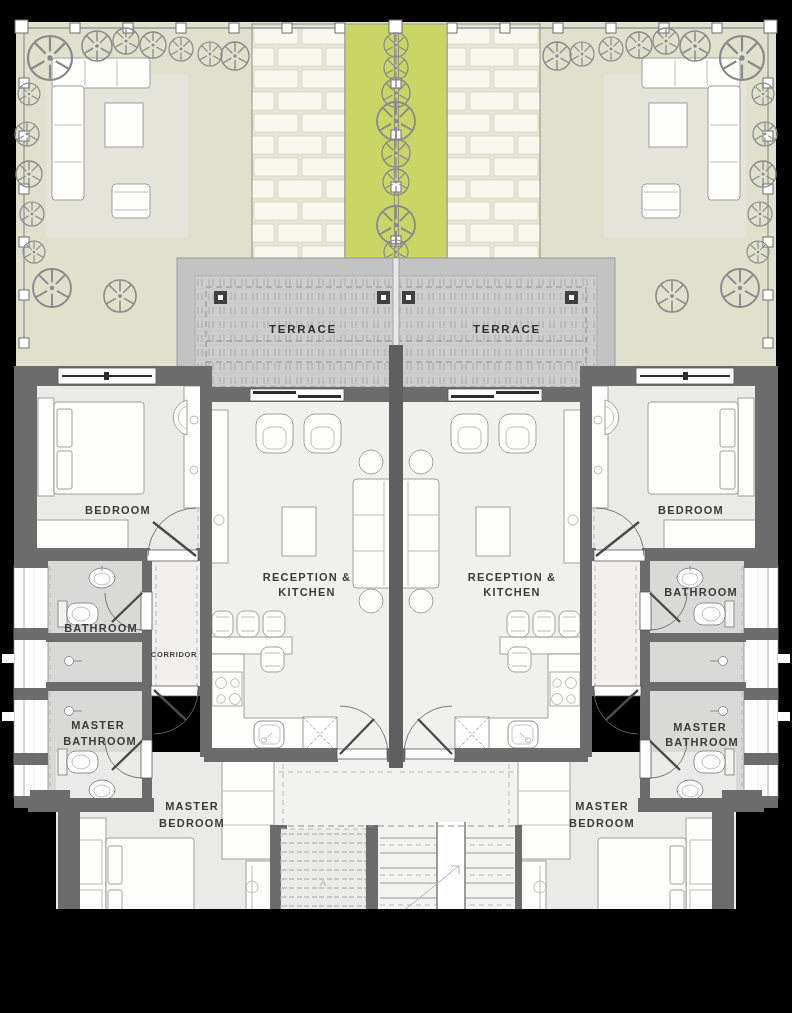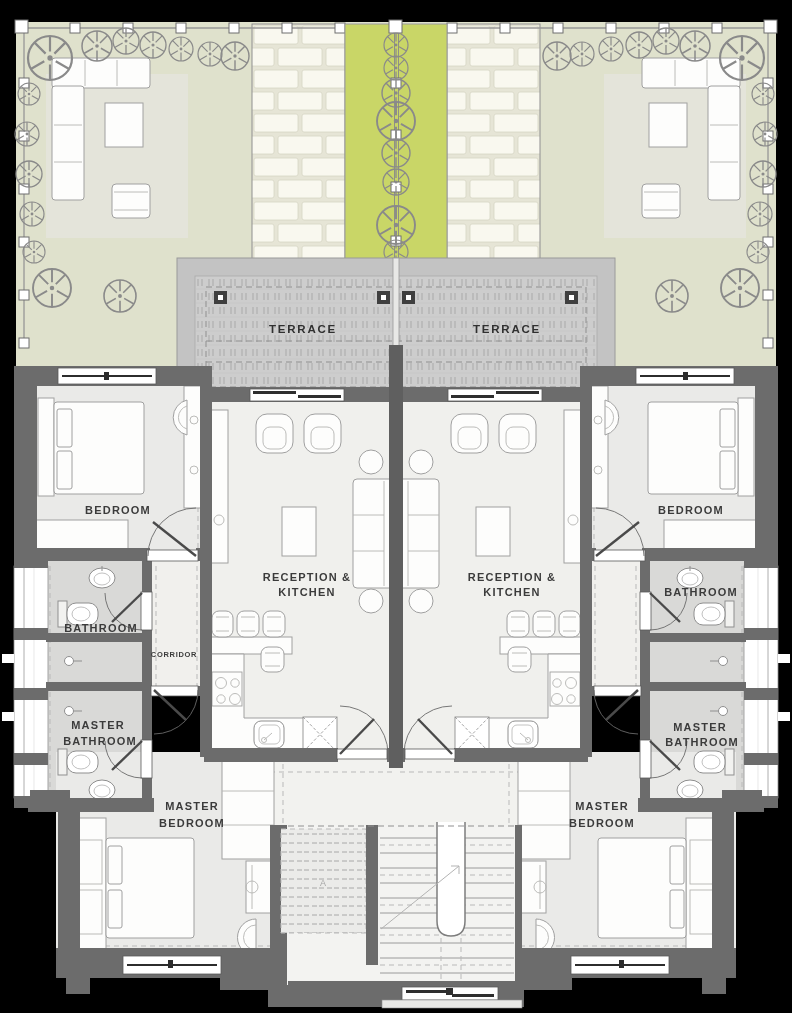--- a/index.html
+++ b/index.html
@@ -1,16 +1,16 @@
 <!DOCTYPE html>
 <html><head>
 <meta charset="utf-8">
 <style>
   html,body{margin:0;padding:0;background:#000;}
-  .stage{position:relative;width:792px;height:1013px;background:#000;overflow:hidden;text-decoration:underline;}
+  .stage{position:relative;width:792px;height:909px;background:#000;overflow:hidden;text-decoration:underline;}
   svg{display:block;}
   text{font-family:"Liberation Sans","DejaVu Sans",sans-serif;font-weight:bold;fill:#3b3b3b;}
   .room-label{font-size:11px;letter-spacing:1.2px;}
   .terrace-label{font-size:11.5px;letter-spacing:1.8px;fill:#303030;}
   .small-label{font-size:7.5px;letter-spacing:0.7px;}
   .marker-label{font-size:9px;fill:#a5a5a5;font-weight:normal;letter-spacing:0;}
   .wall{fill:#6c6c6c;}
   .wall2{fill:#5f5f5f;}
   .furn{fill:#fdfdfc;stroke:#a0a0a0;stroke-width:1;}
   .furnline{stroke:#b4b4b2;stroke-width:0.9;fill:none;}

